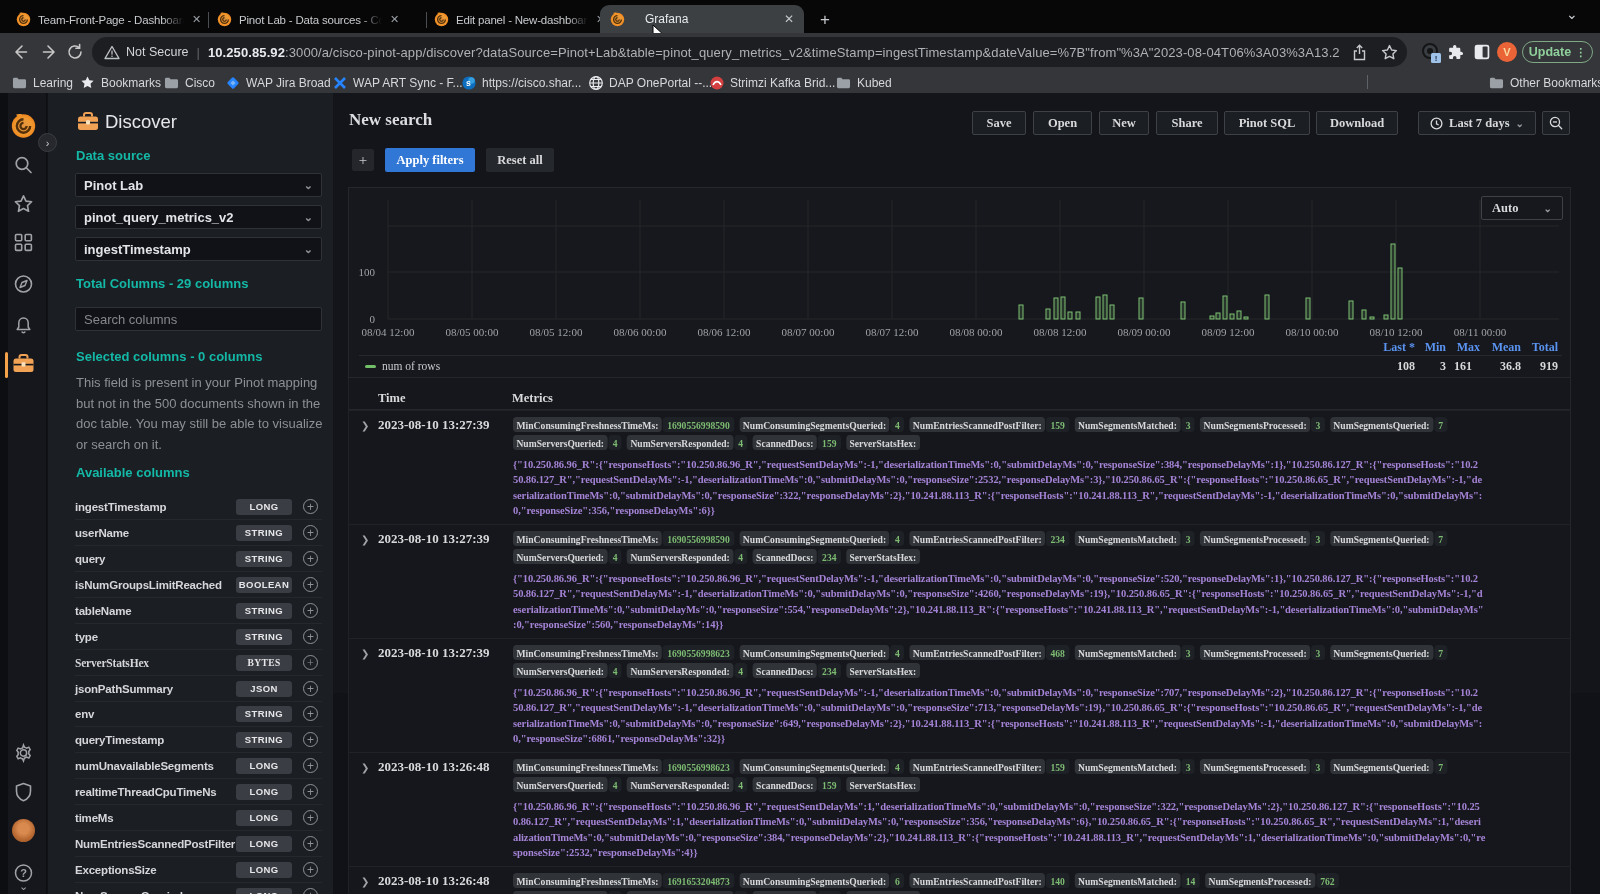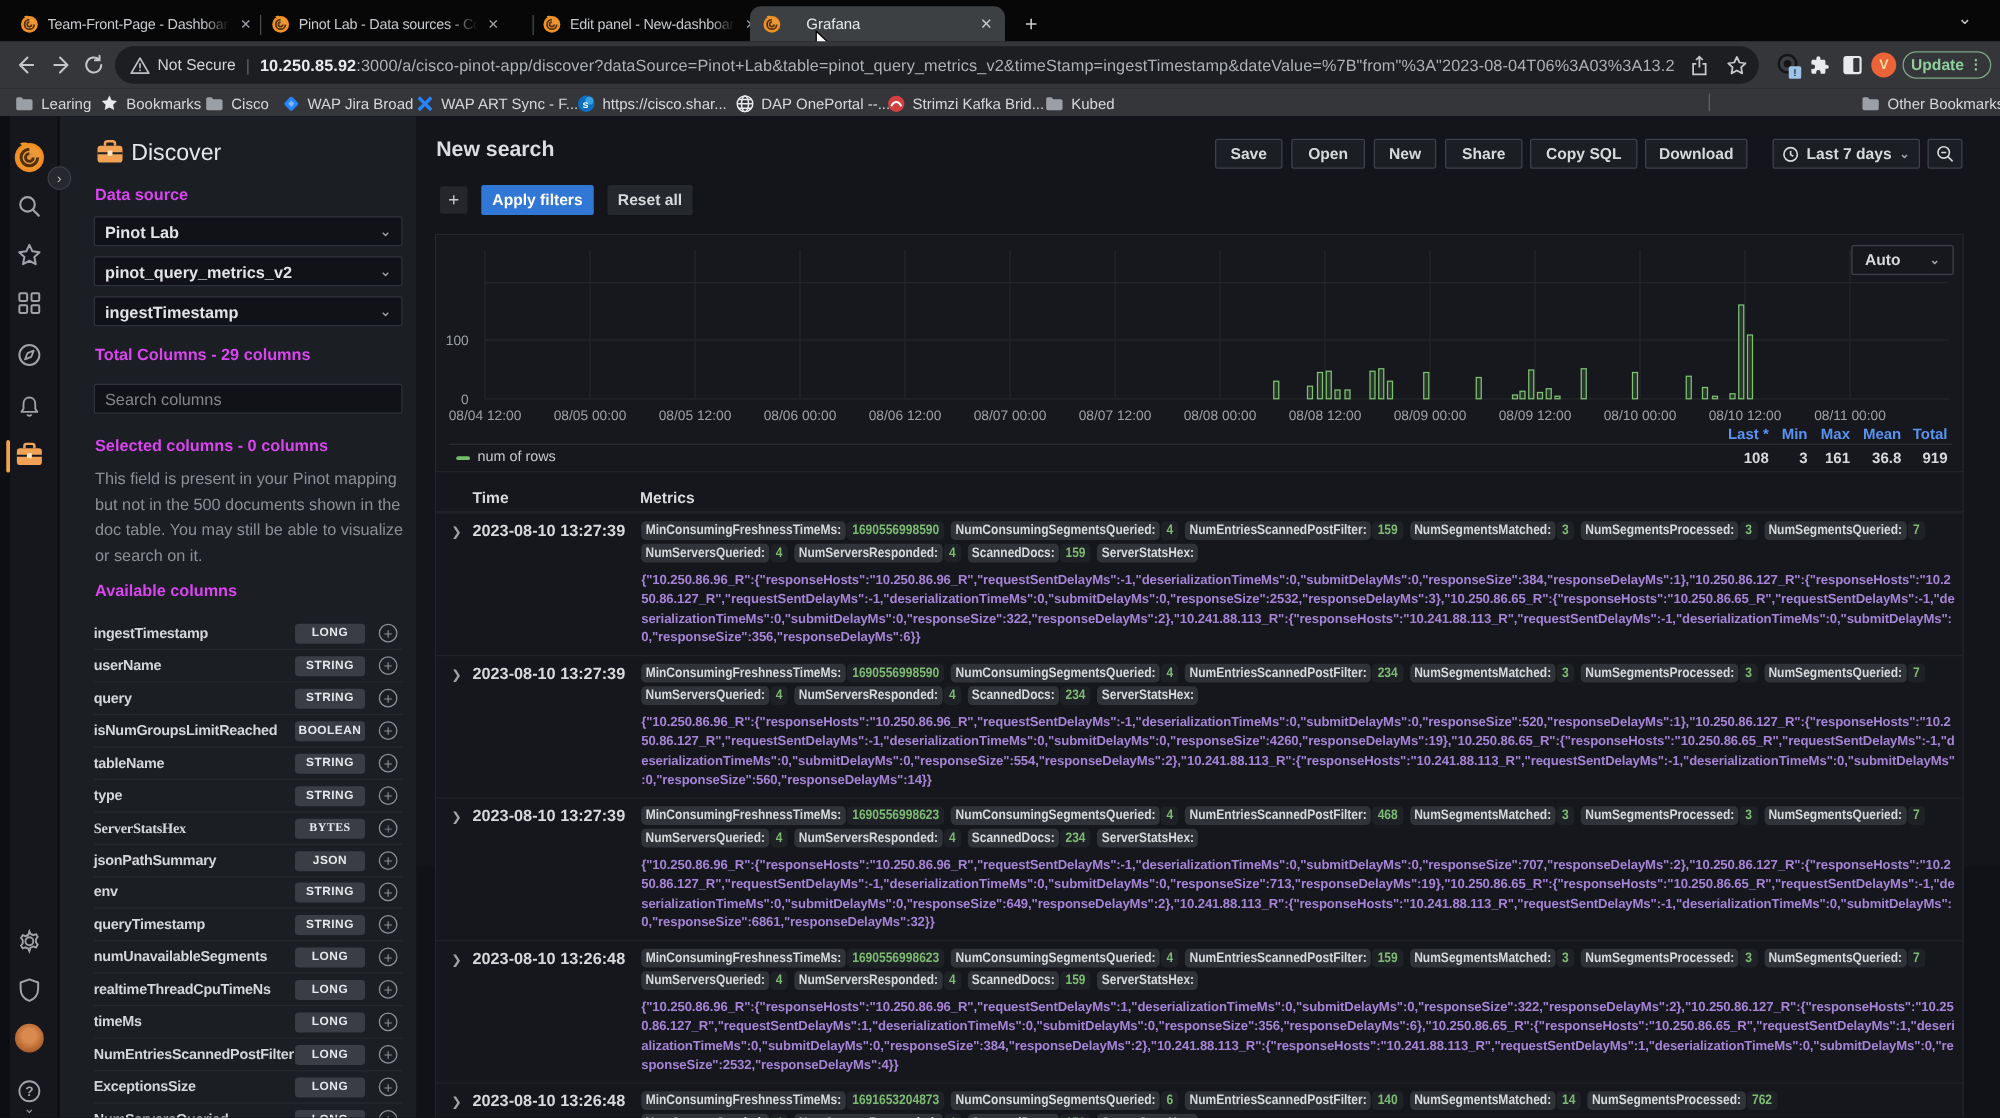--- a/index.html
+++ b/index.html
@@ -18,23 +18,23 @@
 #urlpill { position:absolute; left:92px; top:4px; width:1315px; height:30px; background:#1d1e21; border-radius:15px; display:flex; align-items:center; color:#bdc1c6; font-size:13px; white-space:nowrap; }
 .navbtn { position:absolute; top:7px; color:#c7c7c7; }
 .bk { display:flex; align-items:center; gap:6px; color:#d6d8da; font-size:12px; position:absolute; top:3px; height:17px; white-space:nowrap; }
 
 
 #app { position:absolute; left:0; top:93px; width:1600px; height:801px; background:#111217; }
 #sidebar { position:absolute; left:0; top:0; width:47px; height:801px; background:#16171d; border-right:1px solid #0c0d0f;}
 #sidestrip { position:absolute; left:0; top:0; width:8px; height:801px; background:#0d0e12; }
 .sicon { position:absolute; left:0; width:47px; display:flex; justify-content:center; color:#9fa2a7; }
 #discover { position:absolute; left:48px; top:0; width:285px; height:801px; background:#1b1e23; overflow:hidden; }
-#dmain { position:absolute; left:333px; top:0; width:1267px; height:600px; background:#13151a; }
-
-.dlabel { color:#d946ef; font-size:13px; font-weight:700; }
+#dmain { position:absolute; left:333px; top:0; width:1267px; height:600px; background:#13151a;font-family:Liberation Serif, serif; }
+
+.dlabel { color:#14b8a6; font-size:13px; font-weight:700; }
 .dselect { position:absolute; left:27px; width:247px; height:24px; background:#111217; border:1px solid #2f3238; border-radius:2px; color:#e3e4e8; font-size:13px; font-weight:600; display:flex; align-items:center; padding:0 8px; }
 .chev { position:absolute; right:8px; color:#8e9297; font-size:11px; }
 .colrow { position:absolute; left:27px; width:247px; height:26px; border-bottom:1px solid #26282e; display:flex; align-items:center; }
 .colname { color:#d5d6da; font-size:11.5px; font-weight:600; letter-spacing:-0.2px; }
 .badge { position:absolute; left:161px; width:56px; height:16px; background:#3a3d43; border-radius:3px; color:#e6e7ea; font-size:9.5px; font-weight:700; display:flex; align-items:center; justify-content:center; letter-spacing:0.4px; }
 .pluscirc { position:absolute; left:228px; top:5px; width:15px; height:15px; border:1.3px solid #8e9297; border-radius:50%; color:#8e9297; display:flex; align-items:center; justify-content:center; font-size:12px; line-height:1; }
 
 .gbtn { height:24px; background:#1b1e23; border:1px solid #3e4248; border-radius:2px; color:#d8d9da; font-size:12.5px; font-weight:600; display:inline-flex; align-items:center; justify-content:center; }
 
 
@@ -373,21 +373,21 @@
   </div>
   <div id="sidestrip"></div>
 
   <div class="abs" style="left:38px; top:40px; width:19px; height:19px; border-radius:50%; background:#26282e; border:1px solid #3a3d43; color:#c9cacd; display:flex; align-items:center; justify-content:center; font-size:11px; z-index:5;">›</div>
   <div id="dmain">
     <div class="abs" style="left:16px; top:17px; color:#dcdce1; font-size:17px; font-weight:600;">New search</div>
     <div class="gbtn abs" style="left:639px; top:18px; width:54px;">Save</div>
     <div class="gbtn abs" style="left:700px; top:18px; width:59px;">Open</div>
     <div class="gbtn abs" style="left:766px; top:18px; width:50px;">New</div>
     <div class="gbtn abs" style="left:823px; top:18px; width:62px;">Share</div>
-    <div class="gbtn abs" style="left:891px; top:18px; width:86px;">Copy SQL</div>
+    <div class="gbtn abs" style="left:891px; top:18px; width:86px;">Pinot SQL</div>
     <div class="gbtn abs" style="left:983px; top:18px; width:82px;">Download</div>
     <div class="gbtn abs" style="left:1085px; top:18px; width:118px; gap:6px;">
       <svg width="13" height="13" viewBox="0 0 14 14">
           <circle cx="7" cy="7" r="5.8" fill="none" stroke="#d8d9da" stroke-width="1.4"></circle>
           <path d="M7 3.8 V7.3 L9.3 8.6" fill="none" stroke="#d8d9da" stroke-width="1.4"></path>
         </svg>
       <span>Last 7 days</span>
         <span style="color:#9fa2a7; font-size:10px;">⌄</span>
     </div>
     <div class="gbtn abs" style="left:1209px; top:18px; width:28px;">
@@ -477,21 +477,21 @@
       <div class="abs statshead" style="top:152px;">
         <span style="width:62px;">Last *</span>
           <span style="width:31px;">Min</span>
           <span style="width:34px;">Max</span>
           <span style="width:41px;">Mean</span>
           <span style="width:37px;">Total</span>
       </div>
       <div class="abs statsvals" style="top:171px;">
         <span style="width:62px;">108</span>
           <span style="width:31px;">3</span>
-          <span style="width:34px;">161</span>
+          <span style="width:34px;text-align:center;">161</span>
           <span style="width:41px;">36.8</span>
           <span style="width:37px;">919</span>
       </div>
     </div>
 
     <div class="abs" style="left:15px; top:285px; width:1223px; height:516px; background:#15171c; border-left:1px solid #1f2228; border-right:1px solid #24262b;"></div>
     <div class="abs" style="left:15px; top:296px; width:1223px; height:21px; border-bottom:1px solid #24262b;">
       <span class="abs" style="left:30px; top:2px; color:#d8d9da; font-size:12.5px; font-weight:700;">Time</span>
       <span class="abs" style="left:164px; top:2px; color:#d8d9da; font-size:12.5px; font-weight:700;">Metrics</span>
     </div>

